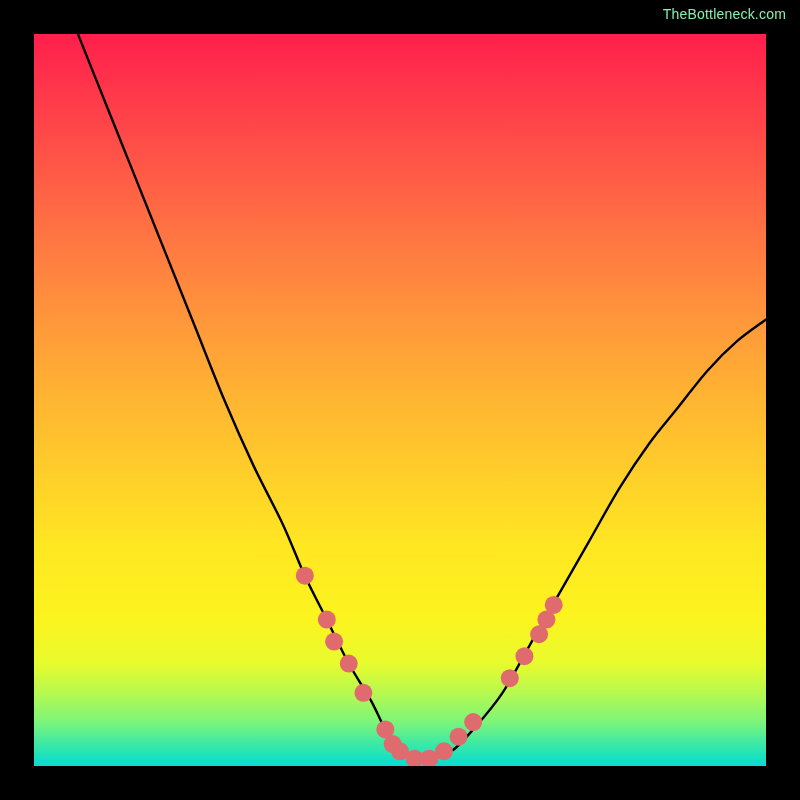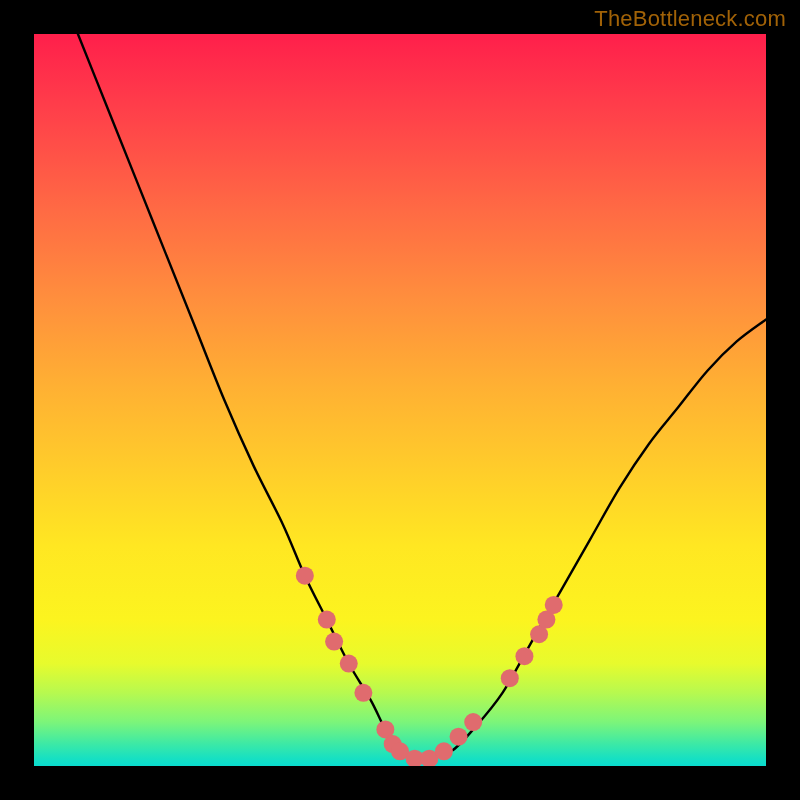--- a/index.html
+++ b/index.html
@@ -40,22 +40,22 @@
       #3ce9a6 97%,
       #16e0c3 99%,
       #0adccf 100%
     );
     overflow: hidden;
   }
   .watermark {
     position: absolute;
     top: 6px;
     right: 14px;
-    color: #a16207;
-    font-size: 22px;
+    color: #86efac;
+    font-size: 14px;
     font-weight: 500;
     letter-spacing: 0.2px;
   }
   svg.curve {
     position: absolute;
     top: 0;
     left: 0;
     width: 732px;
     height: 732px;
   }

